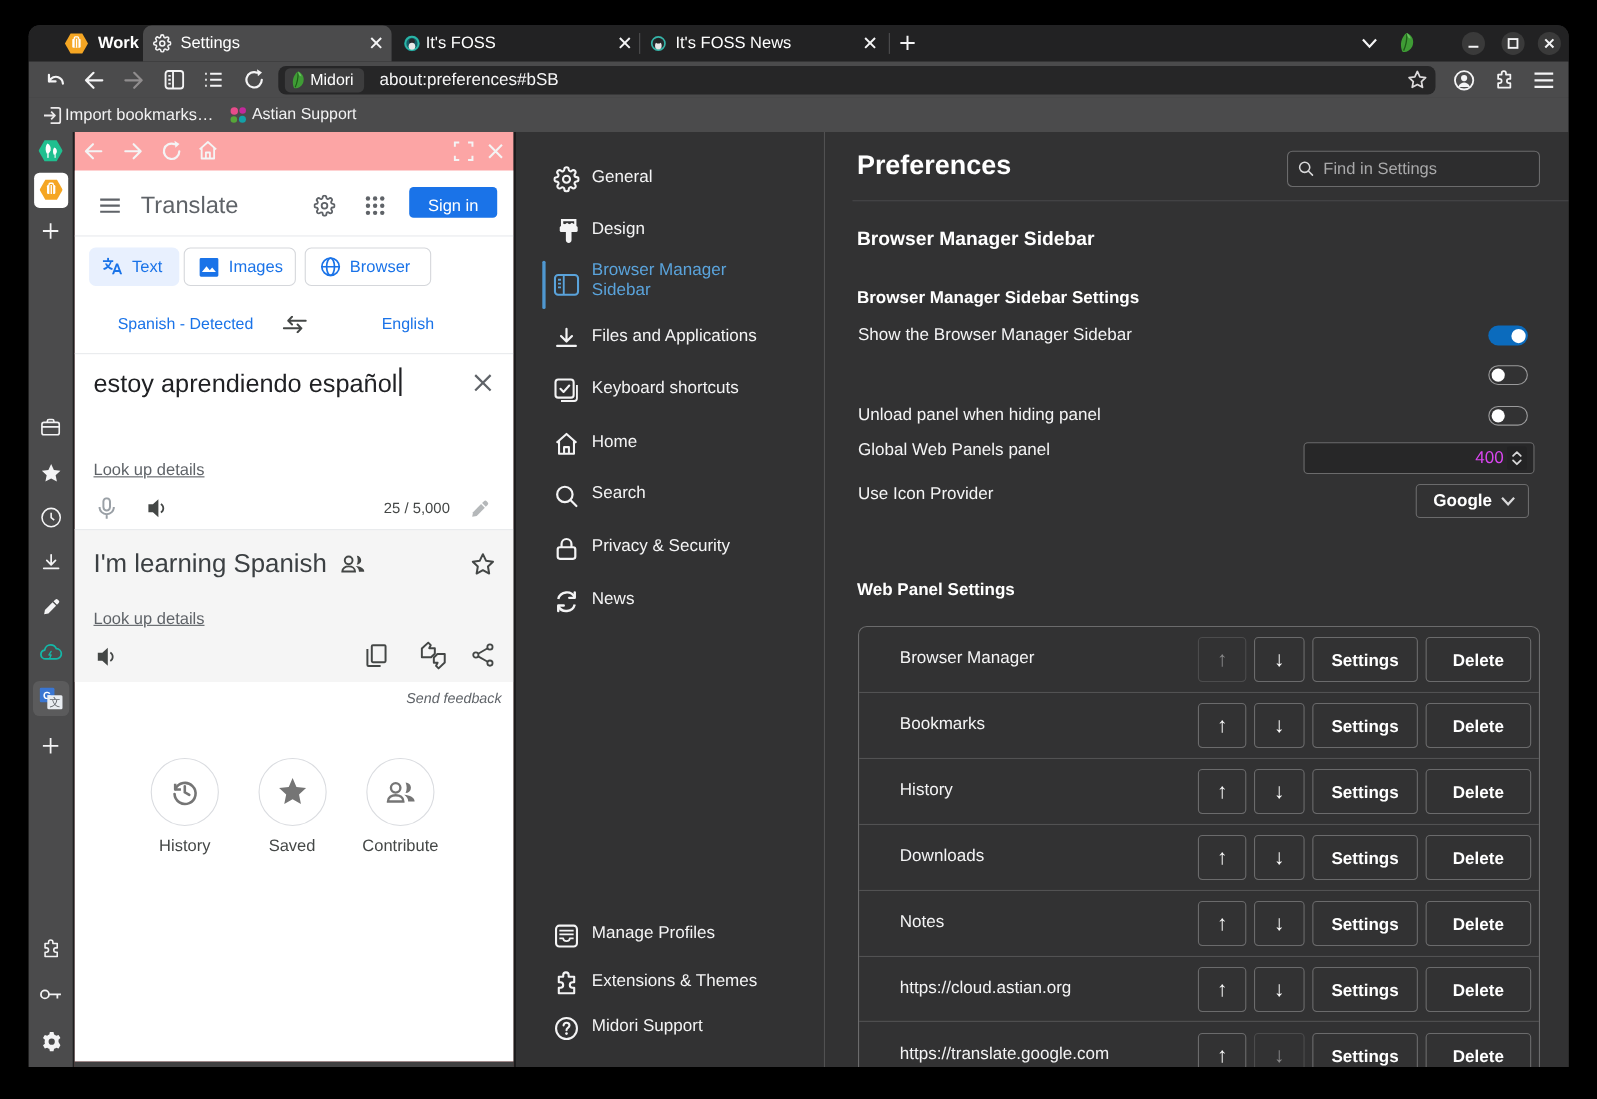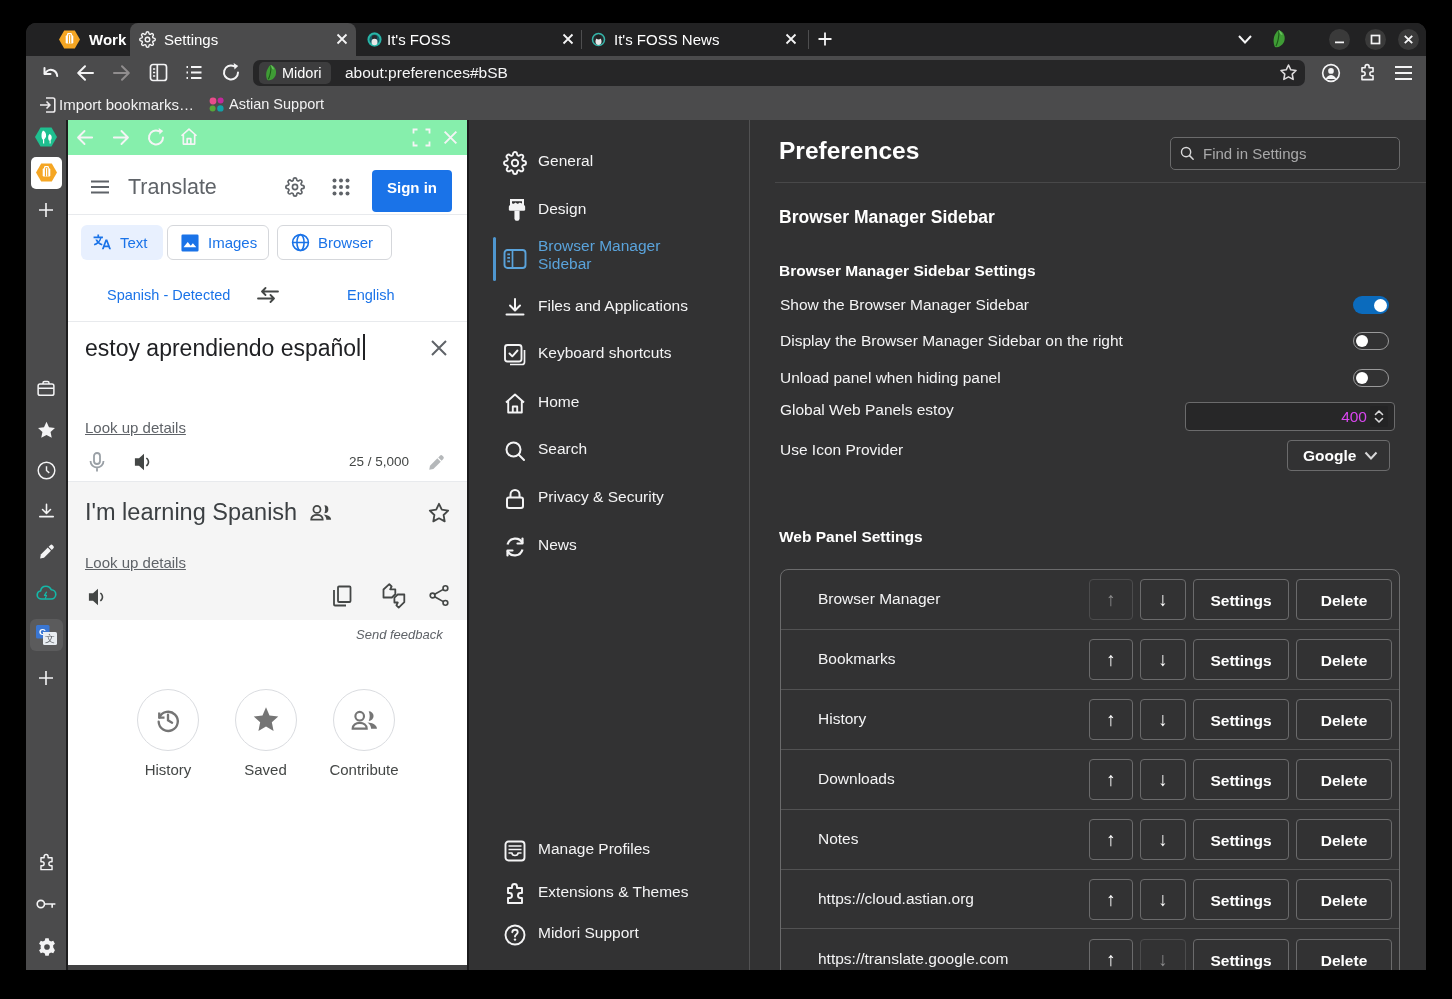--- a/index.html
+++ b/index.html
@@ -10,21 +10,21 @@
 .abs { position:absolute; }
 
 #tabbar { position:absolute; left:0; top:0; width:1439px; height:33px; background:#222223; }
 .tabtxt { color:#fff; font-size:15px; }
 
 #toolbar { position:absolute; left:0; top:33px; width:1400px; height:33px; background:#4b4b4c; }
 #bookbar { position:absolute; left:0; top:66px; width:1400px; height:31px; background:#4b4b4c; }
 
 #content { position:absolute; left:0; top:97px; width:1400px; height:850px; background:#323233; }
 #sidebar { position:absolute; left:0; top:0; width:40px; height:850px; background:#4b4b4c; }
-#panel { position:absolute; left:42px; top:0; width:399px; height:850px; background:#86efac; }
+#panel { position:absolute; left:42px; top:0; width:399px; height:850px; background:#fca5a5; }
 #panelwhite { position:absolute; left:0; top:35px; width:399px; height:810px; background:#fff; }
 #settings { position:absolute; left:441px; top:0; width:959px; height:850px; background:#323233; border-left:2px solid #1b1b1c; }
 #nav { position:absolute; left:0; top:0; width:281px; height:850px; border-right:1px solid #515152; }
 .navitem { position:absolute; left:69px; color:#f4f4f5; font-size:15.5px; white-space:nowrap; }
 .navicon { position:absolute; left:34px; width:24px; height:24px; }
 #main { position:absolute; left:282px; top:0; width:677px; height:850px; }
 h1.pref { position:absolute; left:28px; top:17px; font-size:24.5px; color:#fff; font-weight:bold; }
 .btn { position:absolute; border:1px solid #6b6b6c; border-radius:4px; color:#fff;
   font-weight:bold; font-size:15.5px; text-align:center; }
 .toggle { position:absolute; width:36px; height:18px; border-radius:9px; }
@@ -282,21 +282,21 @@
           <circle cx="2.5" cy="2.5" r="2"></circle>
             <circle cx="9" cy="2.5" r="2"></circle>
             <circle cx="15.5" cy="2.5" r="2"></circle>
           <circle cx="2.5" cy="9" r="2"></circle>
             <circle cx="9" cy="9" r="2"></circle>
             <circle cx="15.5" cy="9" r="2"></circle>
           <circle cx="2.5" cy="15.5" r="2"></circle>
             <circle cx="9" cy="15.5" r="2"></circle>
             <circle cx="15.5" cy="15.5" r="2"></circle>
         </svg>
-        <div class="abs" style="left:304px;top:15px;width:80px;height:42px;background:#1a73e8;border-radius:4px;color:#fff;font-size:15px;font-weight:700;text-align:center;line-height:35px">Sign in</div>
+        <div class="abs" style="left:304px;top:15px;width:80px;height:28px;background:#1a73e8;border-radius:4px;color:#fff;font-size:15px;font-weight:400;text-align:center;line-height:35px">Sign in</div>
         <div class="abs" style="left:0;top:59px;width:399px;height:1px;background:#e8eaed"></div>
 
         <div class="abs" style="left:13px;top:70px;width:82px;height:35px;background:#e8f0fe;border-radius:6px"></div>
         <svg class="abs" style="left:25px;top:79px" width="19" height="17" viewBox="0 0 22 20" fill="#1a73e8">
           <path d="M0.5 3 H5 V0.5 H7 V3 H11.5 V5 H9.8 C9.3 6.8 8.4 8.4 7.2 9.7 C8.3 10.6 9.6 11.3 11 11.7 L10.4 13.6 C8.7 13.1 7.1 12.2 5.9 11.1 C4.7 12.2 3.2 13.1 1.5 13.6 L0.8 11.7 C2.2 11.3 3.5 10.6 4.6 9.7 C3.8 8.8 3.1 7.8 2.6 6.6 H4.8 C5.2 7.3 5.6 7.9 6.1 8.4 C7 7.4 7.7 6.3 8 5 H0.5 Z"></path>
           <path d="M14.5 6.5 H16.7 L21 18 H18.8 L17.9 15.5 H13.3 L12.4 18 H10.2 Z M17.2 13.6 L15.6 9.2 L14 13.6 Z"></path>
         </svg>
         <div class="abs" style="left:52px;top:79px;font-size:15px;color:#1a73e8;font-weight:500">Text</div>
         <div class="abs" style="left:99px;top:70px;width:102px;height:35px;border:1px solid #d5d7db;border-radius:6px"></div>
         <svg class="abs" style="left:113px;top:79px" width="18" height="18" viewBox="0 0 20 20" fill="#1a73e8">
@@ -363,21 +363,21 @@
           <path d="M1.5 14.5 V6.5 L7.3 1.2 L9.6 3.5 L8.2 6.3 H13.3 V11.2 L9.9 14.5 H3.2 Z"></path>
           <path d="M12.4 14.7 L15.7 11.5 H22.3 V19.2 L16.7 24.6 L14.4 22.3 L15.8 19.5 H12.4 Z"></path>
         </svg>
         <svg class="abs" style="left:360px;top:429px" width="22" height="23" viewBox="0 0 24 25" fill="none" stroke="#444746" stroke-width="1.8">
           <circle cx="19" cy="4.5" r="2.6"></circle>
             <circle cx="5" cy="12.5" r="2.6"></circle>
             <circle cx="19" cy="20.5" r="2.6"></circle>
           <path d="M7.3 11.2 L16.7 5.8 M7.3 13.8 L16.7 19.2"></path>
         </svg>
 
-        <div class="abs" style="left:288px;top:472px;width:100px;font-size:13px;color:#5f6368;font-style:italic;">Send feedback</div>
+        <div class="abs" style="left:288px;top:472px;width:100px;font-size:13px;color:#5f6368;font-style:italic;text-align:right">Send feedback</div>
 
         <div class="abs" style="left:69px;top:534px;width:62px;height:62px;border:1px solid #dadce0;border-radius:50%"></div>
         <div class="abs" style="left:166.5px;top:534px;width:62px;height:62px;border:1px solid #dadce0;border-radius:50%"></div>
         <div class="abs" style="left:265px;top:534px;width:62px;height:62px;border:1px solid #dadce0;border-radius:50%"></div>
         <svg class="abs" style="left:86px;top:551px" width="28" height="28" viewBox="0 0 24 24" fill="none" stroke="#757575" stroke-width="2">
           <path d="M4.5 5.5 V10 H9" stroke-linejoin="round"></path>
           <path d="M4.7 9.8 A8.2 8.2 0 1 1 4 13.5" stroke-linecap="round"></path>
           <path d="M12 7.5 V12.2 L15.5 14.3" stroke-linecap="round"></path>
         </svg>
         <svg class="abs" style="left:184px;top:550px" width="28" height="28" viewBox="0 0 24 24" fill="#757575">
@@ -472,29 +472,28 @@
           <path d="M15 15 L20 20"></path>
         </svg>
         <div class="abs" style="left:452px;top:25px;font-size:15px;color:#a9a9aa">Find in Settings</div>
         <div class="abs" style="left:24px;top:62px;width:651px;height:1px;background:#484849"></div>
         <div class="abs" style="left:28px;top:87px;font-size:17.5px;color:#fff;font-weight:bold">Browser Manager Sidebar</div>
         <div class="abs" style="left:28px;top:142px;font-size:15.5px;color:#fff;font-weight:bold">Browser Manager Sidebar Settings</div>
         <div class="row-label" style="top:176px">Show the Browser Manager Sidebar</div>
         <div class="toggle" style="left:602px;top:176px;background:#0b6bbd">
             <span style="position:absolute;right:2.5px;top:2.5px;width:13px;height:13px;border-radius:50%;background:#fff"></span>
           </div>
-        <div class="row-label" style="top:212px">Display the Browser Manager Sidebar on the right</div>
         <div class="toggle" style="left:602px;top:212px;border:1px solid #9a9a9b">
             <span style="position:absolute;left:2px;top:2px;width:12px;height:12px;border-radius:50%;background:#fff"></span>
           </div>
         <div class="row-label" style="top:249px">Unload panel when hiding panel</div>
         <div class="toggle" style="left:602px;top:249px;border:1px solid #9a9a9b">
             <span style="position:absolute;left:2px;top:2px;width:12px;height:12px;border-radius:50%;background:#fff"></span>
           </div>
-        <div class="row-label" style="top:281px">Global Web Panels estoy</div>
+        <div class="row-label" style="top:281px">Global Web Panels panel</div>
         <div class="abs" style="left:434px;top:282px;width:210px;height:29px;border:1px solid #6b6b6c;border-radius:4px;background:#272728"></div>
         <div class="abs" style="left:500px;top:288px;width:116px;font-size:15.5px;color:#d946ef;text-align:right">400</div>
         <div class="abs" style="left:619px;top:286px;width:18px;height:21px;background:#232324;border-radius:2px"></div>
         <svg class="abs" style="left:620px;top:288px" width="16" height="17" viewBox="0 0 16 17" fill="none" stroke="#d8d8d9" stroke-width="1.6" stroke-linecap="round" stroke-linejoin="round">
           <path d="M4.5 6.5 L8 3 L11.5 6.5 M4.5 10.5 L8 14 L11.5 10.5"></path>
         </svg>
         <div class="row-label" style="top:321px">Use Icon Provider</div>
         <div class="abs" style="left:536px;top:320px;width:103px;height:31px;border:1px solid #6b6b6c;border-radius:4px"></div>
         <div class="abs" style="left:552px;top:327px;font-size:15.5px;color:#fff;font-weight:bold">Google</div>
         <svg class="abs" style="left:613px;top:331px" width="14" height="10" viewBox="0 0 14 10" fill="none" stroke="#d8d8d9" stroke-width="2">

